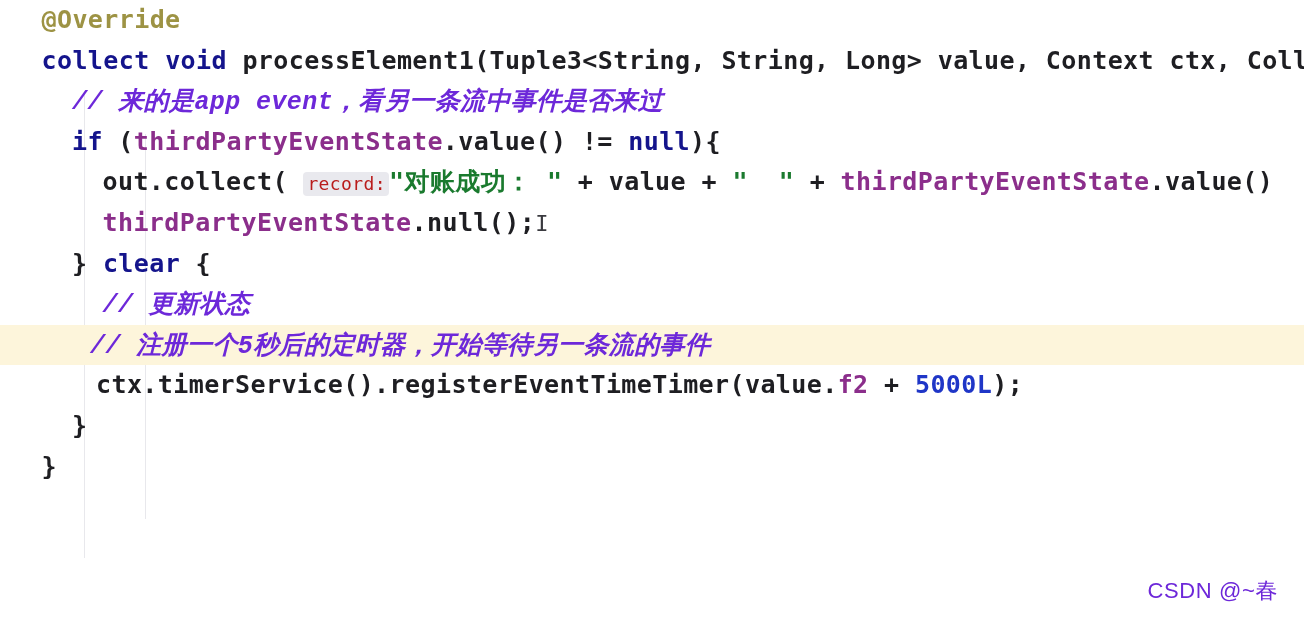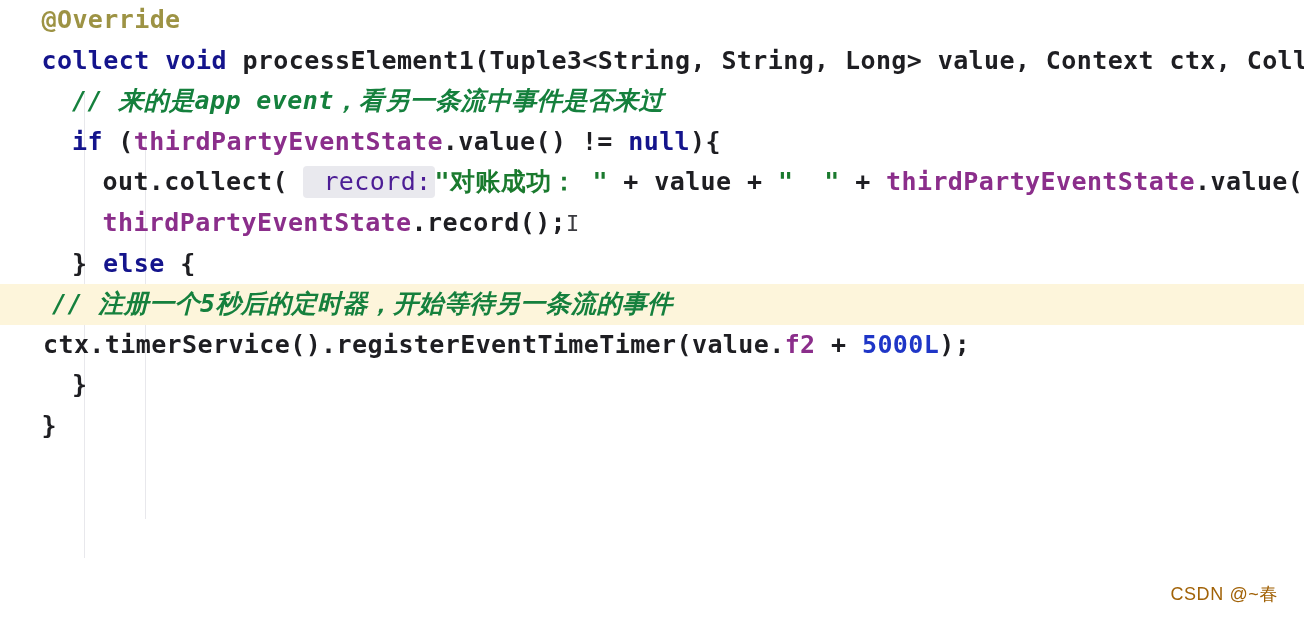--- a/index.html
+++ b/index.html
@@ -55,71 +55,72 @@
     z-index: 1;
   }
 
   
   .tok-anno    { color: #9d9344; font-weight: 700; }
   .tok-kw      { color: #14148c; font-weight: 700; }
   .tok-plain   { color: #1e1e22; font-weight: 700; }
   .tok-field   { color: #8b2e8b; font-weight: 700; }
   .tok-str     { color: #1a7a2e; font-weight: 700; }
   .tok-num     { color: #1f36c7; font-weight: 700; }
-  .tok-comment { color: #15803d; font-weight: 700; font-style: italic; }
+  .tok-comment { color: #6d28d9; font-weight: 700; font-style: italic; font-family: Liberation Mono, monospace; }
 
   
   .param-hint {
     background: #e9e9ee;
-    color: #4c1d95;
+    color: #b91c1c;
     font-weight: 400;
     font-style: normal;
     border-radius: 4px;
-    padding: 1px 3px 2px 20px;
-    font-size: 25px;
+    padding: 1px 3px 2px 4px;
+    font-size: 18px;
   }
 
   
   .caret-ibeam {
     color: #3a3a3f;
     font-weight: 400;
     font-size: 22px;
   }
 
   
   .watermark {
     position: absolute;
     right: 26px;
     bottom: 14px;
     font-family: "Liberation Sans", "DejaVu Sans", sans-serif;
-    font-size: 18px;
-    color: #a16207;
+    font-size: 22px;
+    color: #6d28d9;
     letter-spacing: 0.6px;
     white-space: nowrap;
     user-select: none;
   }
 </style>
 </head>
 <body>
 
 <div id="screenshot">
 
   <div class="code-area">
     <div class="guide g1"></div>
     <div class="guide g2"></div>
     <div id="code-lines">
         <div class="code-line"><span class="ln" style="padding-left: 41.5px;"><span class="tok-anno">@Override</span></span></div>
         <div class="code-line"><span class="ln" style="padding-left: 41.5px;"><span class="tok-kw">collect</span><span class="tok-plain"> </span><span class="tok-kw">void</span><span class="tok-plain"> processElement1(Tuple3&lt;String, String, Long&gt; value, Context ctx, Collect</span></span></div>
         <div class="code-line"><span class="ln" style="padding-left: 72px;"><span class="tok-comment">// 来的是app event，看另一条流中事件是否来过</span></span></div>
         <div class="code-line"><span class="ln" style="padding-left: 72px; text-align: center;"><span class="tok-kw">if</span><span class="tok-plain"> (</span><span class="tok-field">thirdPartyEventState</span><span class="tok-plain">.value() != </span><span class="tok-kw">null</span><span class="tok-plain">){</span></span></div>
         <div class="code-line"><span class="ln" style="padding-left: 102.5px;"><span class="tok-plain">out.collect( </span><span class="param-hint">record:</span><span class="tok-str">"对账成功： "</span><span class="tok-plain"> + value + </span><span class="tok-str">"  "</span><span class="tok-plain"> + </span><span class="tok-field">thirdPartyEventState</span><span class="tok-plain">.value()</span></span></div>
-        <div class="code-line"><span class="ln" style="padding-left: 102.5px;"><span class="tok-field">thirdPartyEventState</span><span class="tok-plain">.record();</span><span class="caret-ibeam">I</span></span></div>
-        <div class="code-line"><span class="ln" style="padding-left: 72px;"><span class="tok-plain">} </span><span class="tok-kw">else</span><span class="tok-plain"> {</span></span></div>
-        <div class="code-line highlighted"><span class="ln" style="padding-left: 52px; text-align: center;"><span class="tok-comment">// 注册一个5秒后的定时器，开始等待另一条流的事件</span></span></div>
-        <div class="code-line"><span class="ln" style="padding-left: 43px;"><span class="tok-plain">ctx.timerService().registerEventTimeTimer(value.</span><span class="tok-field">f2</span><span class="tok-plain"> + </span><span class="tok-num">5000L</span><span class="tok-plain">);</span></span></div>
+        <div class="code-line"><span class="ln" style="padding-left: 102.5px;"><span class="tok-field">thirdPartyEventState</span><span class="tok-plain">.null();</span><span class="caret-ibeam">I</span></span></div>
+        <div class="code-line"><span class="ln" style="padding-left: 72px;"><span class="tok-plain">} </span><span class="tok-kw">clear</span><span class="tok-plain"> {</span></span></div>
+        <div class="code-line"><span class="ln" style="padding-left: 102.5px;"><span class="tok-comment">// 更新状态</span></span></div>
+        <div class="code-line highlighted"><span class="ln" style="padding-left: 90px; text-align: center;"><span class="tok-comment">// 注册一个5秒后的定时器，开始等待另一条流的事件</span></span></div>
+        <div class="code-line"><span class="ln" style="padding-left: 96px;"><span class="tok-plain">ctx.timerService().registerEventTimeTimer(value.</span><span class="tok-field">f2</span><span class="tok-plain"> + </span><span class="tok-num">5000L</span><span class="tok-plain">);</span></span></div>
         <div class="code-line"><span class="ln" style="padding-left: 72px;"><span class="tok-plain">}</span></span></div>
         <div class="code-line"><span class="ln" style="padding-left: 41.5px;"><span class="tok-plain">}</span></span></div>
       </div>
   </div>
 
   <div class="watermark">CSDN @~春</div>
 
 </div>
 
 </body></html>

